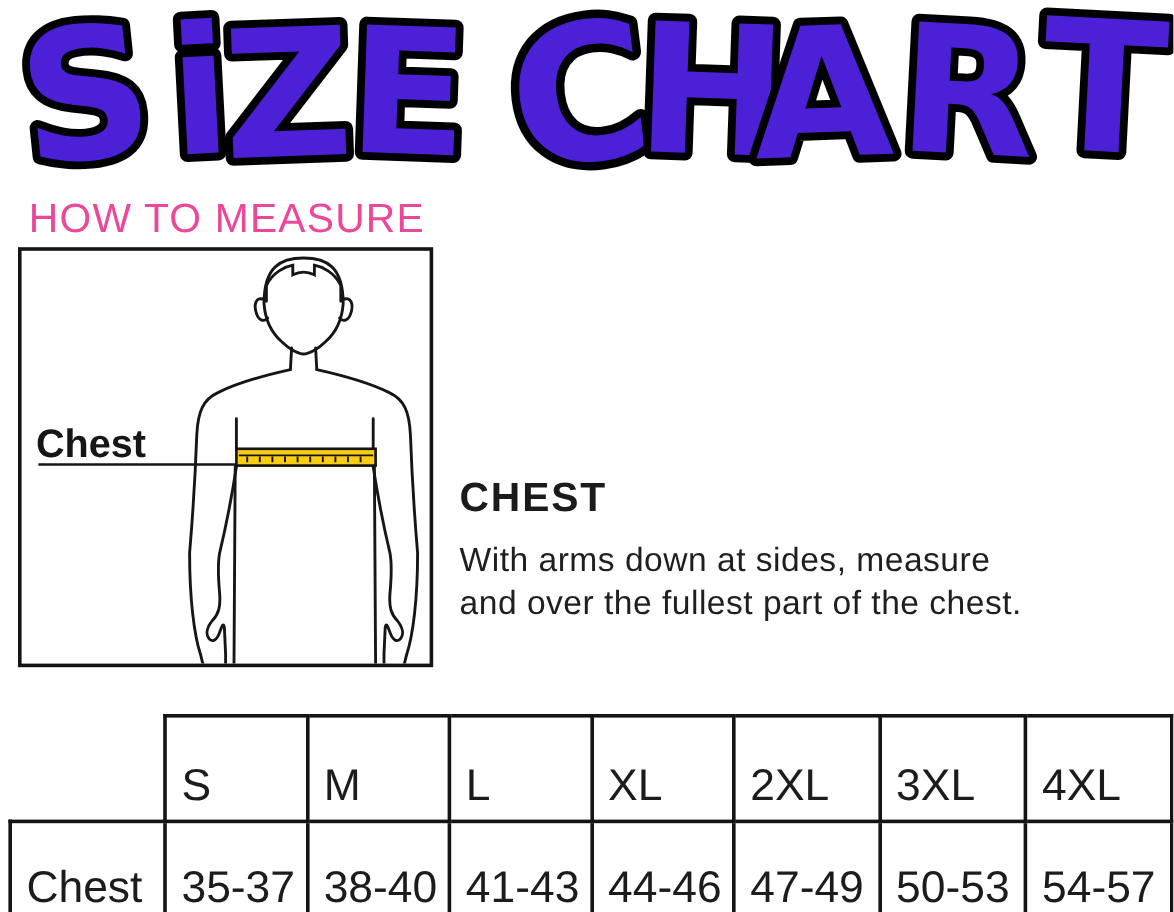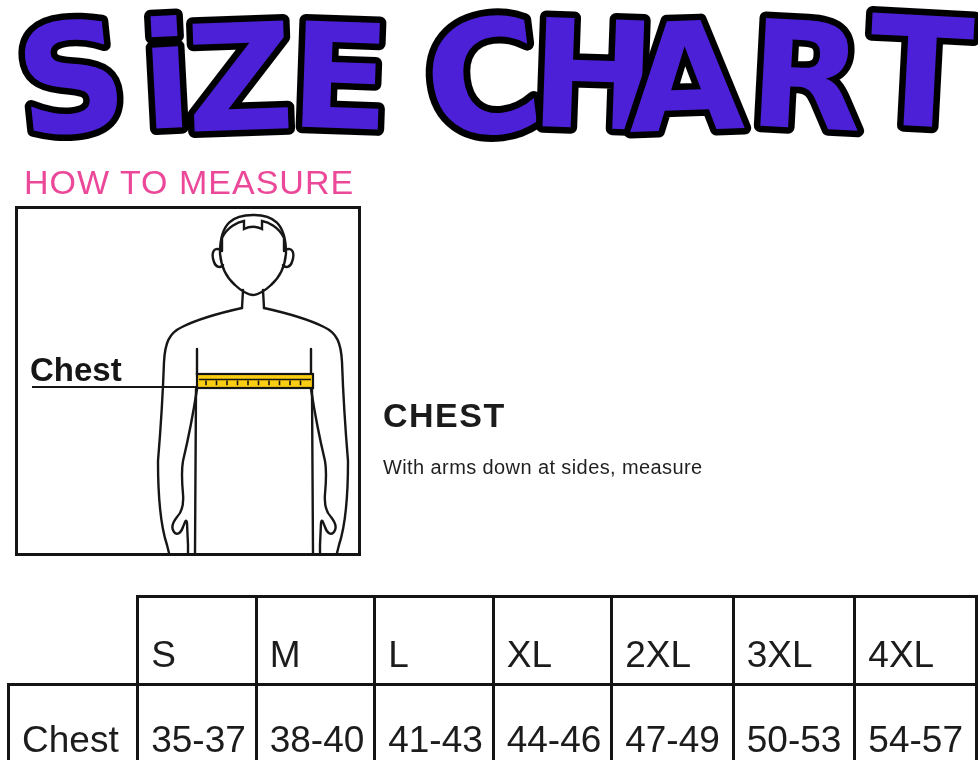--- a/index.html
+++ b/index.html
@@ -50,21 +50,21 @@
   }
 
   
   .chest-heading{
     position:absolute;left:383px;top:396px;
     font-size:34px;font-weight:bold;letter-spacing:1.5px;
     color:#1b1b1b;
   }
   .instructions{
     position:absolute;left:383px;top:449px;
-    font-size:20px;line-height:36px;font-weight:normal;
+    font-size:28px;line-height:36px;font-weight:normal;
     letter-spacing:0.4px;color:#1f1f1f;white-space:nowrap;
   }
 
   
   table.size-table{
     position:absolute;left:7px;top:595px;
     border-collapse:collapse;table-layout:fixed;
   }
   table.size-table td{
     width:120px;
@@ -132,20 +132,21 @@
         <path class="tape-ticks" d="M188,171.5 V176.2 M198.5,171.5 V176.2 M209,171.5 V176.2 M219.5,171.5 V176.2 M230,171.5 V176.2 M240.5,171.5 V176.2 M251,171.5 V176.2 M261.5,171.5 V176.2 M272,171.5 V176.2 M282.5,171.5 V176.2"></path>
       </g>
 
       <text class="chest-label-text" x="12" y="172">Chest</text>
     </svg>
   </div>
 
   <div class="chest-heading">CHEST</div>
   <div class="instructions">
     <div>With arms down at sides, measure</div>
+    <div>and over the fullest part of the chest.</div>
   </div>
 
   <table class="size-table">
     <tbody>
         <tr class="hdr">
       <td class="ghost"></td>
       <td>S</td>
       <td>M</td>
       <td>L</td>
       <td>XL</td>

